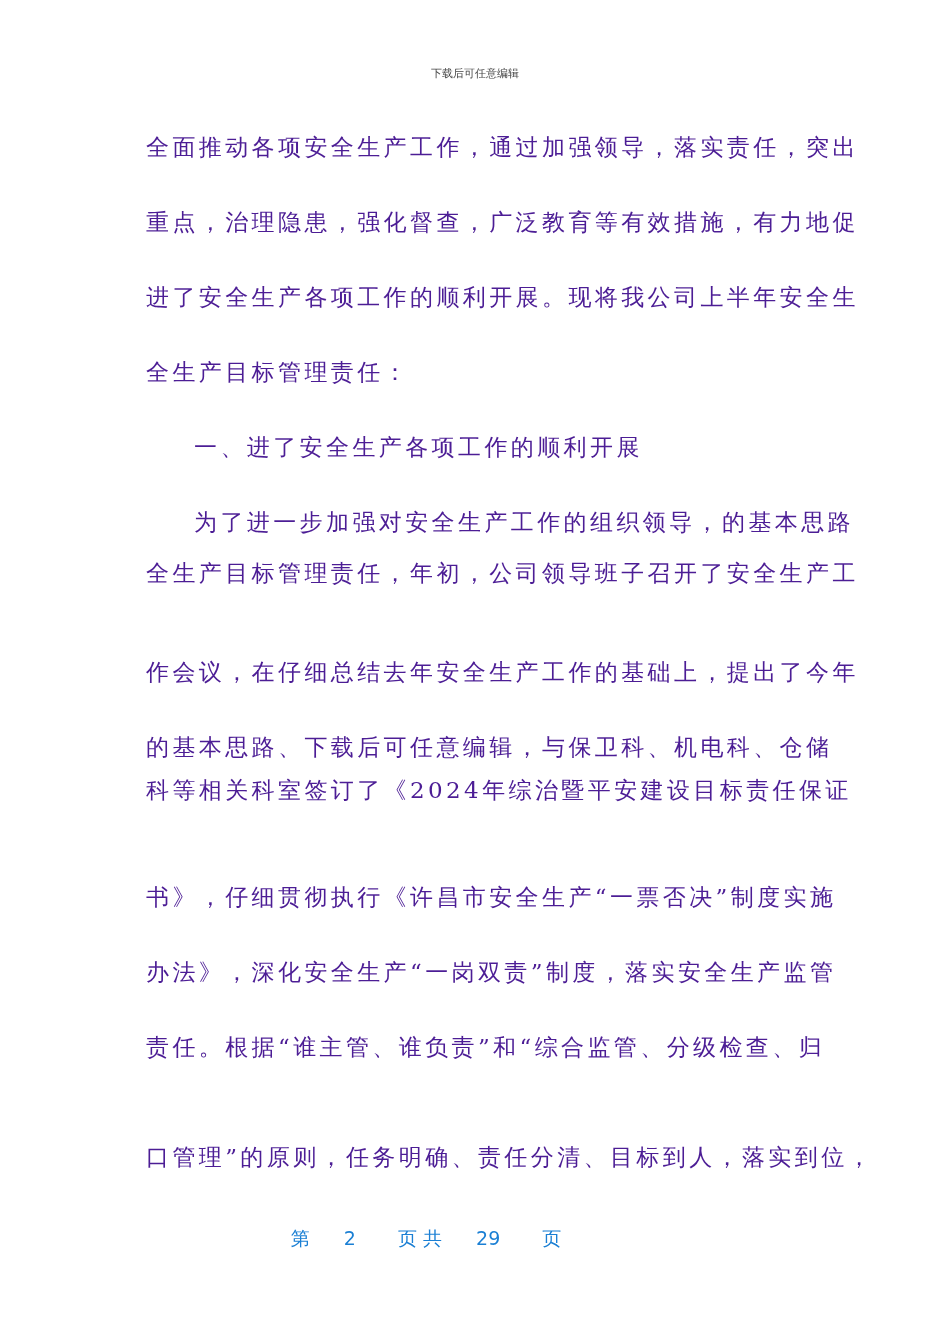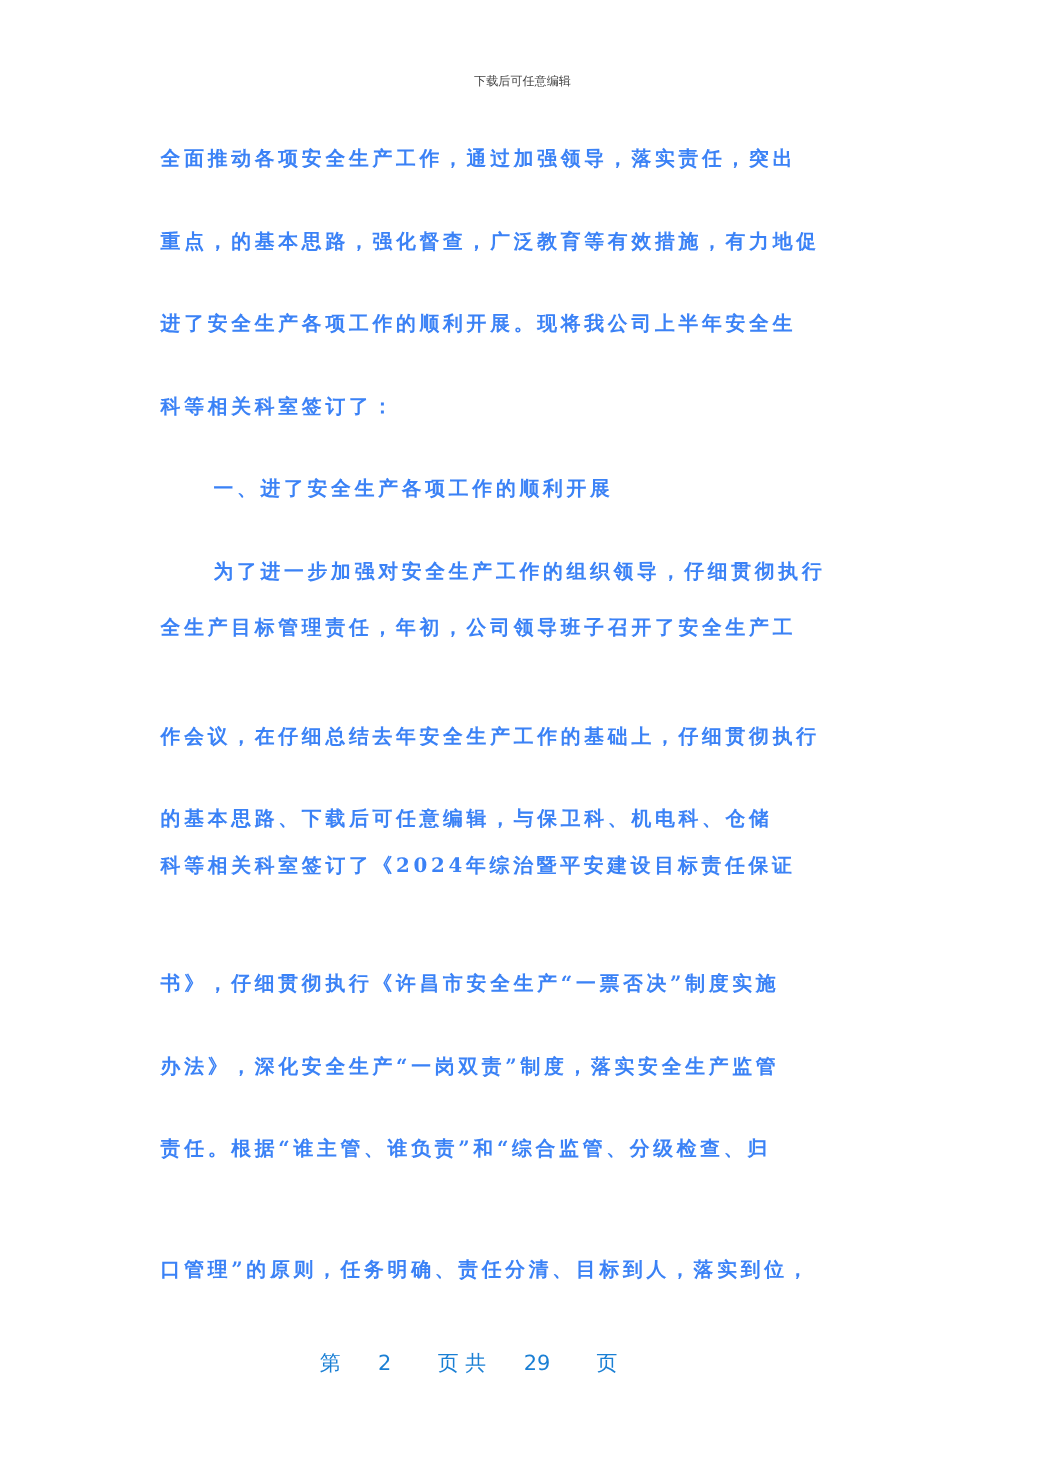--- a/index.html
+++ b/index.html
@@ -1,39 +1,39 @@
 <!DOCTYPE html>
 <html><head>
 <meta charset="utf-8">
 <style>
   html, body { margin: 0; padding: 0; background: #ffffff; }
   body { width: 950px; height: 1344px; position: relative; overflow: hidden;
          font-family: "DejaVu Serif", "Liberation Serif", serif; color: #222; }
   .header { position: absolute; top: 66px; left: 0; width: 950px; text-align: center;
             font-family: Liberation Serif, serif; font-size: 11px; color: #444; }
-  .line { position: absolute; left: 146px; font-size: 18px; letter-spacing: 3.4px;
-          white-space: nowrap; color: #3b82f6; font-weight: bold; }
+  .line { position: absolute; left: 146px; font-size: 23px; letter-spacing: 3.4px;
+          white-space: nowrap; color: #4c1d95; }
   .footer { position: absolute; top: 1226px; left: 0; width: 852px; text-align: center;
             font-family: "DejaVu Sans", sans-serif; font-size: 19px; color: #1a7fd4; }
   .footer span { display: inline-block; }
 </style>
 </head>
 <body>
 
 <div class="header">下载后可任意编辑</div>
 
 <div>
   <div class="line" style="top:132px">全面推动各项安全生产工作，通过加强领导，落实责任，突出</div>
-  <div class="line" style="top:207px">重点，的基本思路，强化督查，广泛教育等有效措施，有力地促</div>
+  <div class="line" style="top:207px">重点，治理隐患，强化督查，广泛教育等有效措施，有力地促</div>
   <div class="line" style="top:282px">进了安全生产各项工作的顺利开展。现将我公司上半年安全生</div>
-  <div class="line" style="top:357px">科等相关科室签订了：</div>
+  <div class="line" style="top:357px">全生产目标管理责任：</div>
   <div class="line" style="top:432px; left:194px">一、进了安全生产各项工作的顺利开展</div>
-  <div class="line" style="top:507px; left:194px">为了进一步加强对安全生产工作的组织领导，仔细贯彻执行</div>
+  <div class="line" style="top:507px; left:194px">为了进一步加强对安全生产工作的组织领导，的基本思路</div>
   <div class="line" style="top:558px">全生产目标管理责任，年初，公司领导班子召开了安全生产工</div>
-  <div class="line" style="top:657px">作会议，在仔细总结去年安全生产工作的基础上，仔细贯彻执行</div>
+  <div class="line" style="top:657px">作会议，在仔细总结去年安全生产工作的基础上，提出了今年</div>
   <div class="line" style="top:732px">的基本思路、下载后可任意编辑，与保卫科、机电科、仓储</div>
   <div class="line" style="top:775px">科等相关科室签订了《2024年综治暨平安建设目标责任保证</div>
   <div class="line" style="top:882px">书》，仔细贯彻执行《许昌市安全生产“一票否决”制度实施</div>
   <div class="line" style="top:957px">办法》，深化安全生产“一岗双责”制度，落实安全生产监管</div>
   <div class="line" style="top:1032px">责任。根据“谁主管、谁负责”和“综合监管、分级检查、归</div>
   <div class="line" style="top:1142px">口管理”的原则，任务明确、责任分清、目标到人，落实到位，</div>
 </div>
 
 <div class="footer">
   <span>第</span>

